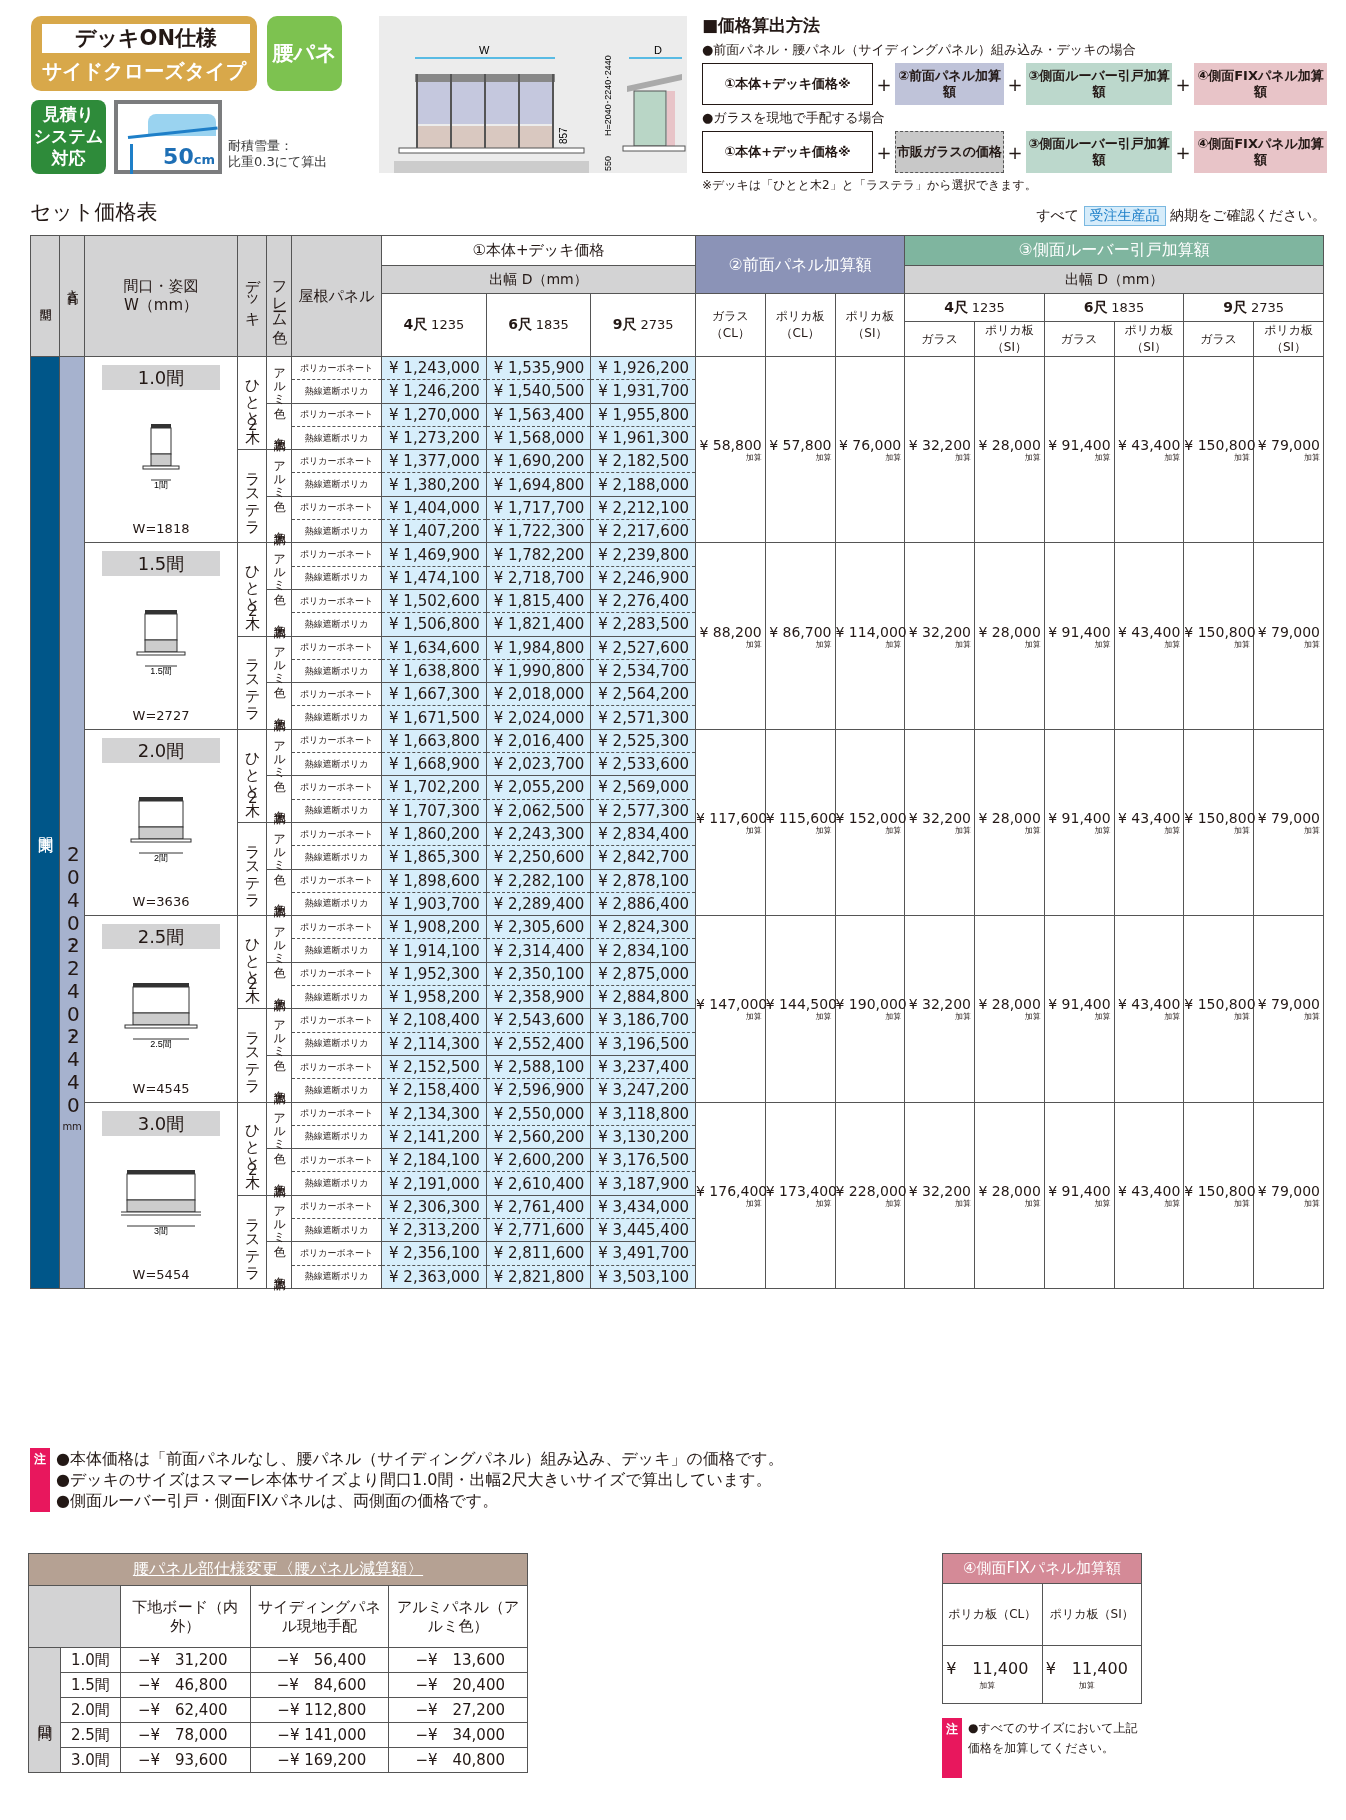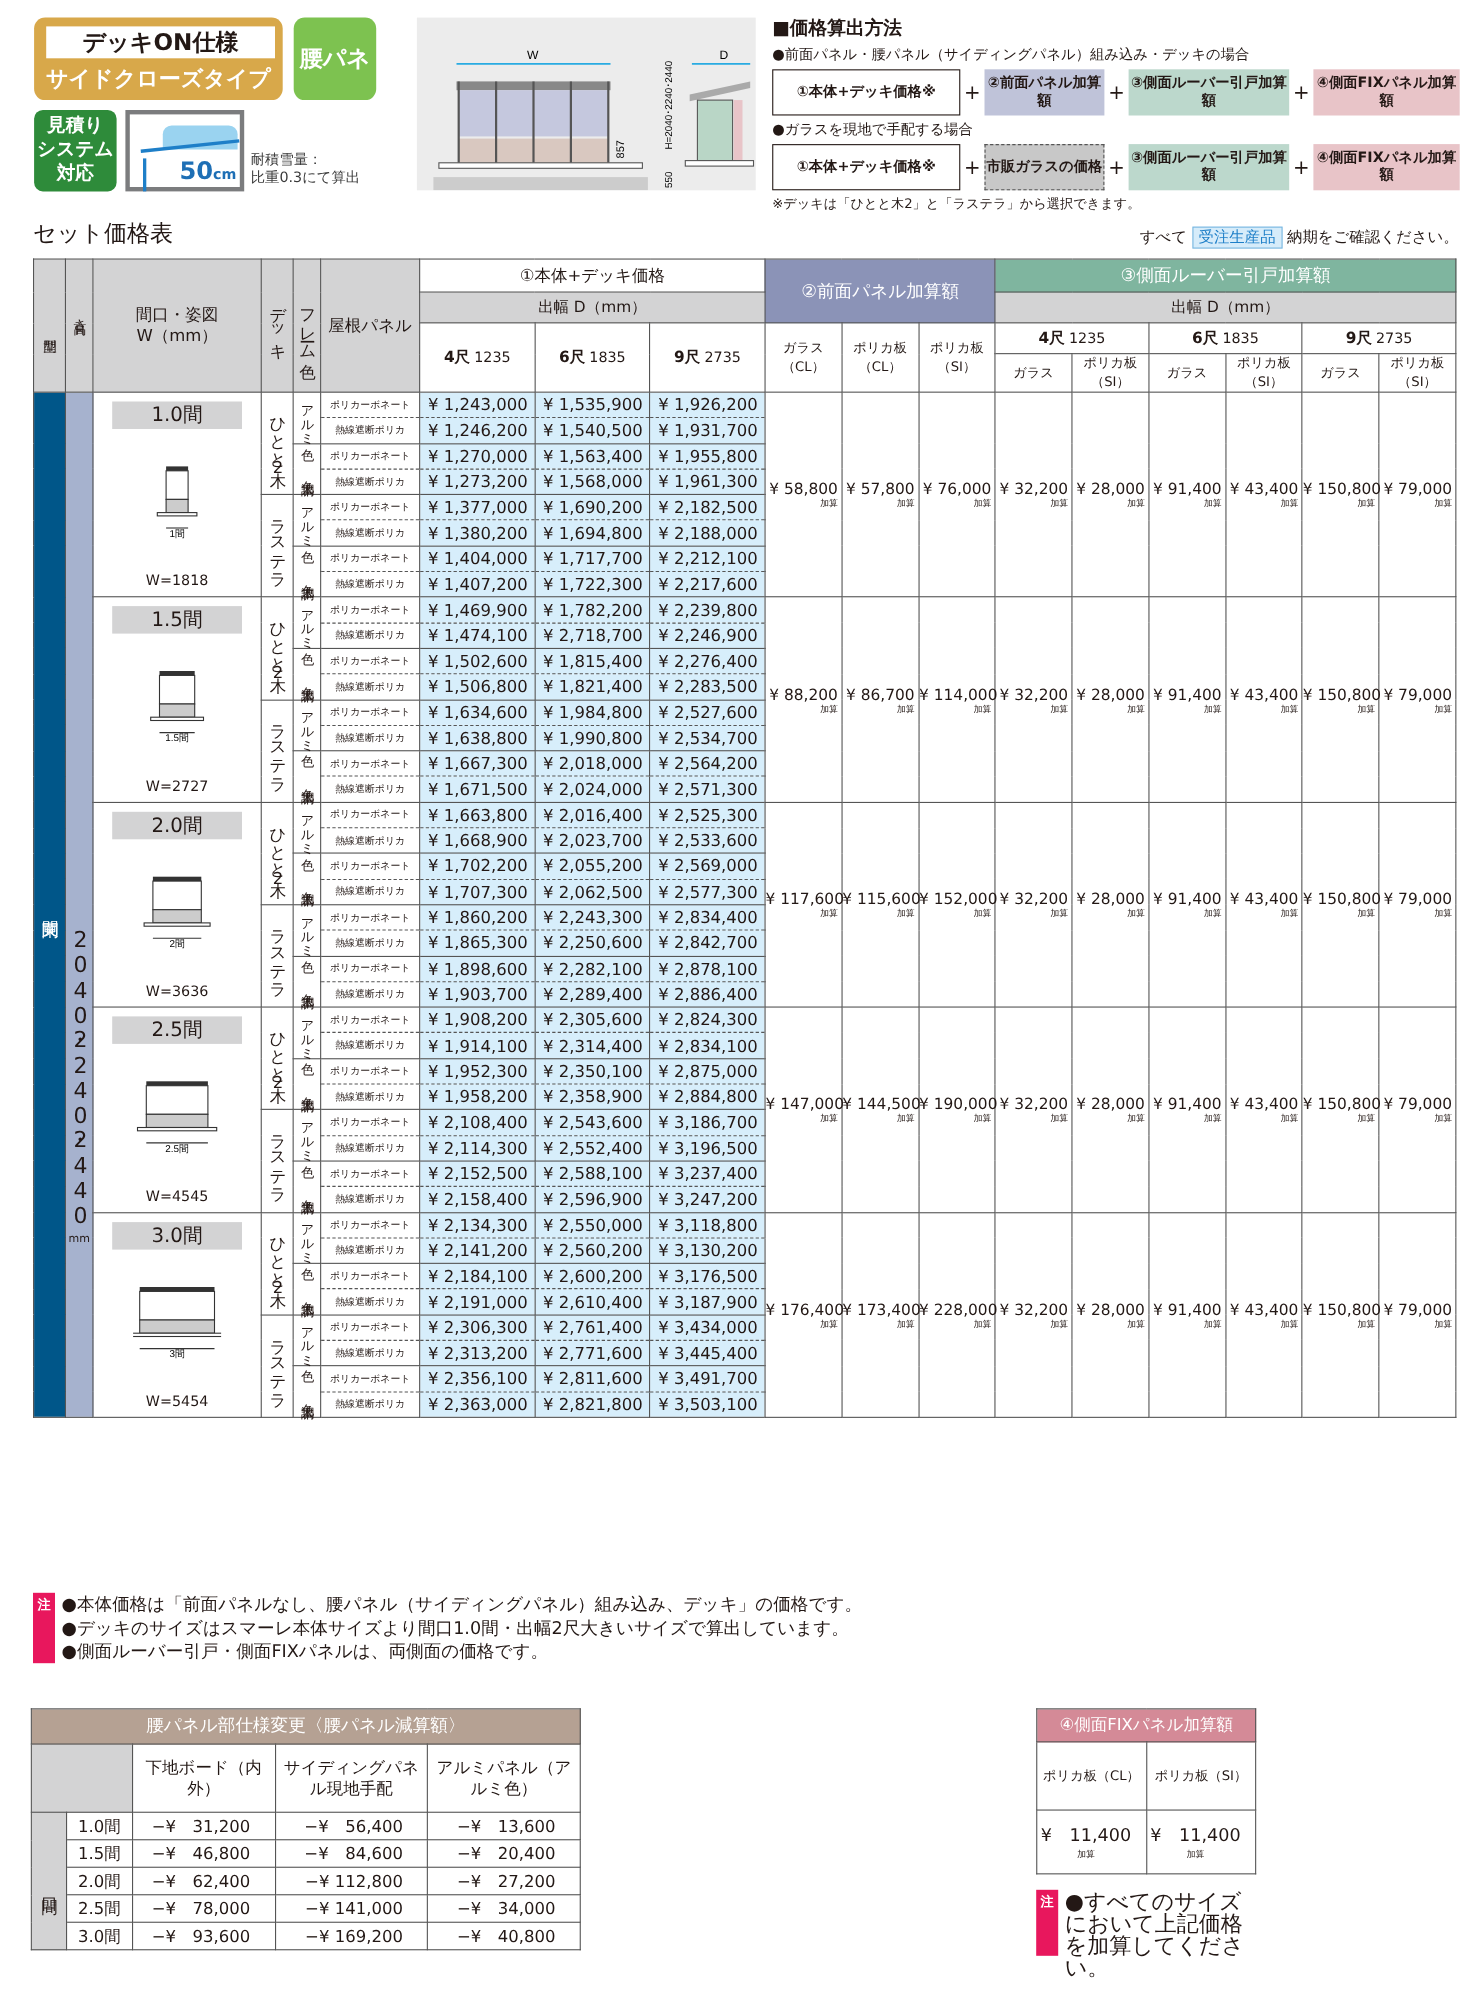--- a/index.html
+++ b/index.html
@@ -64,32 +64,32 @@
 .size-label{display:block;margin:8px auto 0;width:118px;background:#d3d3d4;font-size:18px;line-height:25px;}
 .size-fig{margin:30px auto 0;width:80px;height:70px;position:relative;}
 .size-w{position:absolute;bottom:6px;left:0;width:100%;font-size:13px;}
 
 .notes{left:30px;top:1448px;display:flex;}
 .note-tag{width:20px;background:#e8175d;color:#fff;font-size:12px;font-weight:bold;text-align:center;padding-top:3px;height:64px;}
 .note-lines{margin-left:6px;font-size:16px;line-height:21px;}
 
 .waist{position:absolute;left:28px;top:1553px;width:500px;font-size:15px;}
 .waist td,.waist th{border:1px solid #555;text-align:center;font-weight:normal;}
-.waist th.cap{background:#b5a193;color:#fff;font-size:16px;height:32px;}
+.waist th.cap{background:#b5a193;color:#fff;font-size:16px;height:32px;text-decoration:underline;}
 .waist .gray{background:#d3d3d4;}
 .waist td.v{text-align:right;padding-right:22px;height:25px;}
 
 .fix{position:absolute;left:942px;top:1553px;width:200px;font-size:12px;}
 .fix td,.fix th{border:1px solid #555;text-align:center;font-weight:normal;}
 .fix th.cap{background:#d48a97;color:#fff;font-size:15px;height:30px;}
 .fix td.v{font-size:16px;padding-right:10px;height:58px;}
 .fix td.v .lbl{display:block;font-size:8px;}
 .fixnote{left:942px;top:1780px;display:flex;}
 .fixnote .note-tag{height:60px;}
-.fixnote .note-lines{font-size:20px;line-height:20px;width:170px;}
+.fixnote .note-lines{font-size:12px;line-height:20px;width:170px;}
 </style>
 </head>
 <body>
 
 <div class="abs badge-deck">
   <div class="t1">デッキON仕様</div>
   <div class="t2">サイドクローズタイプ</div>
 </div>
 <div class="abs badge-koshi">腰パネル</div>
 <div class="abs badge-mitsumori">

